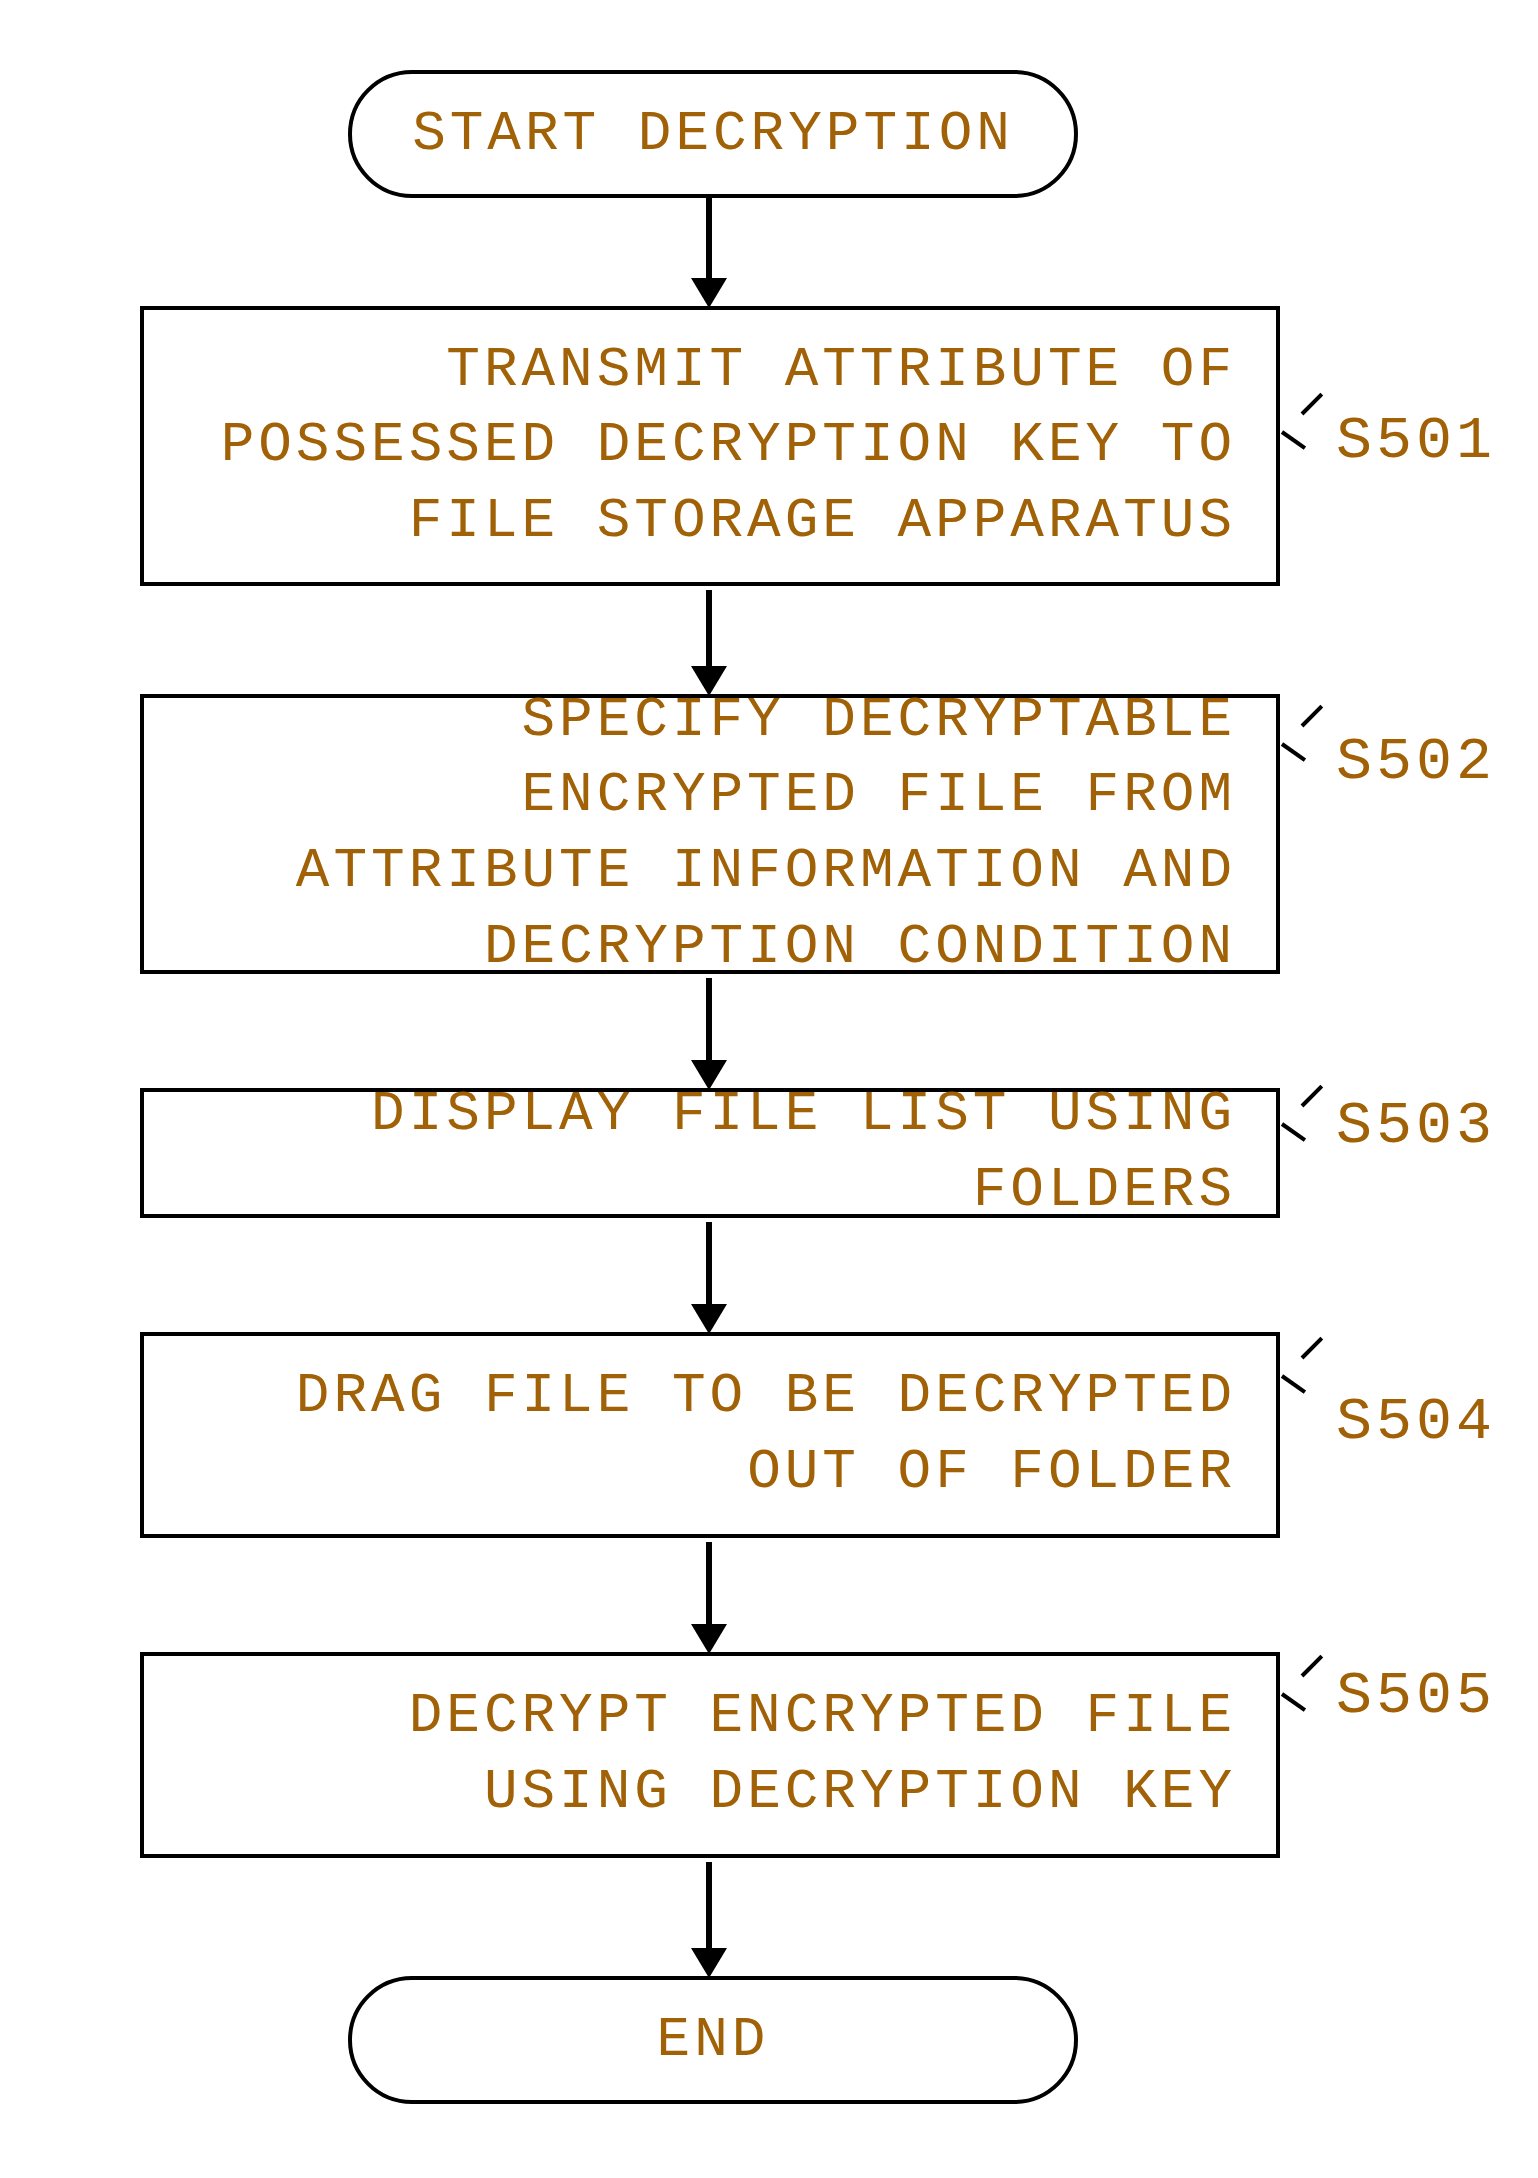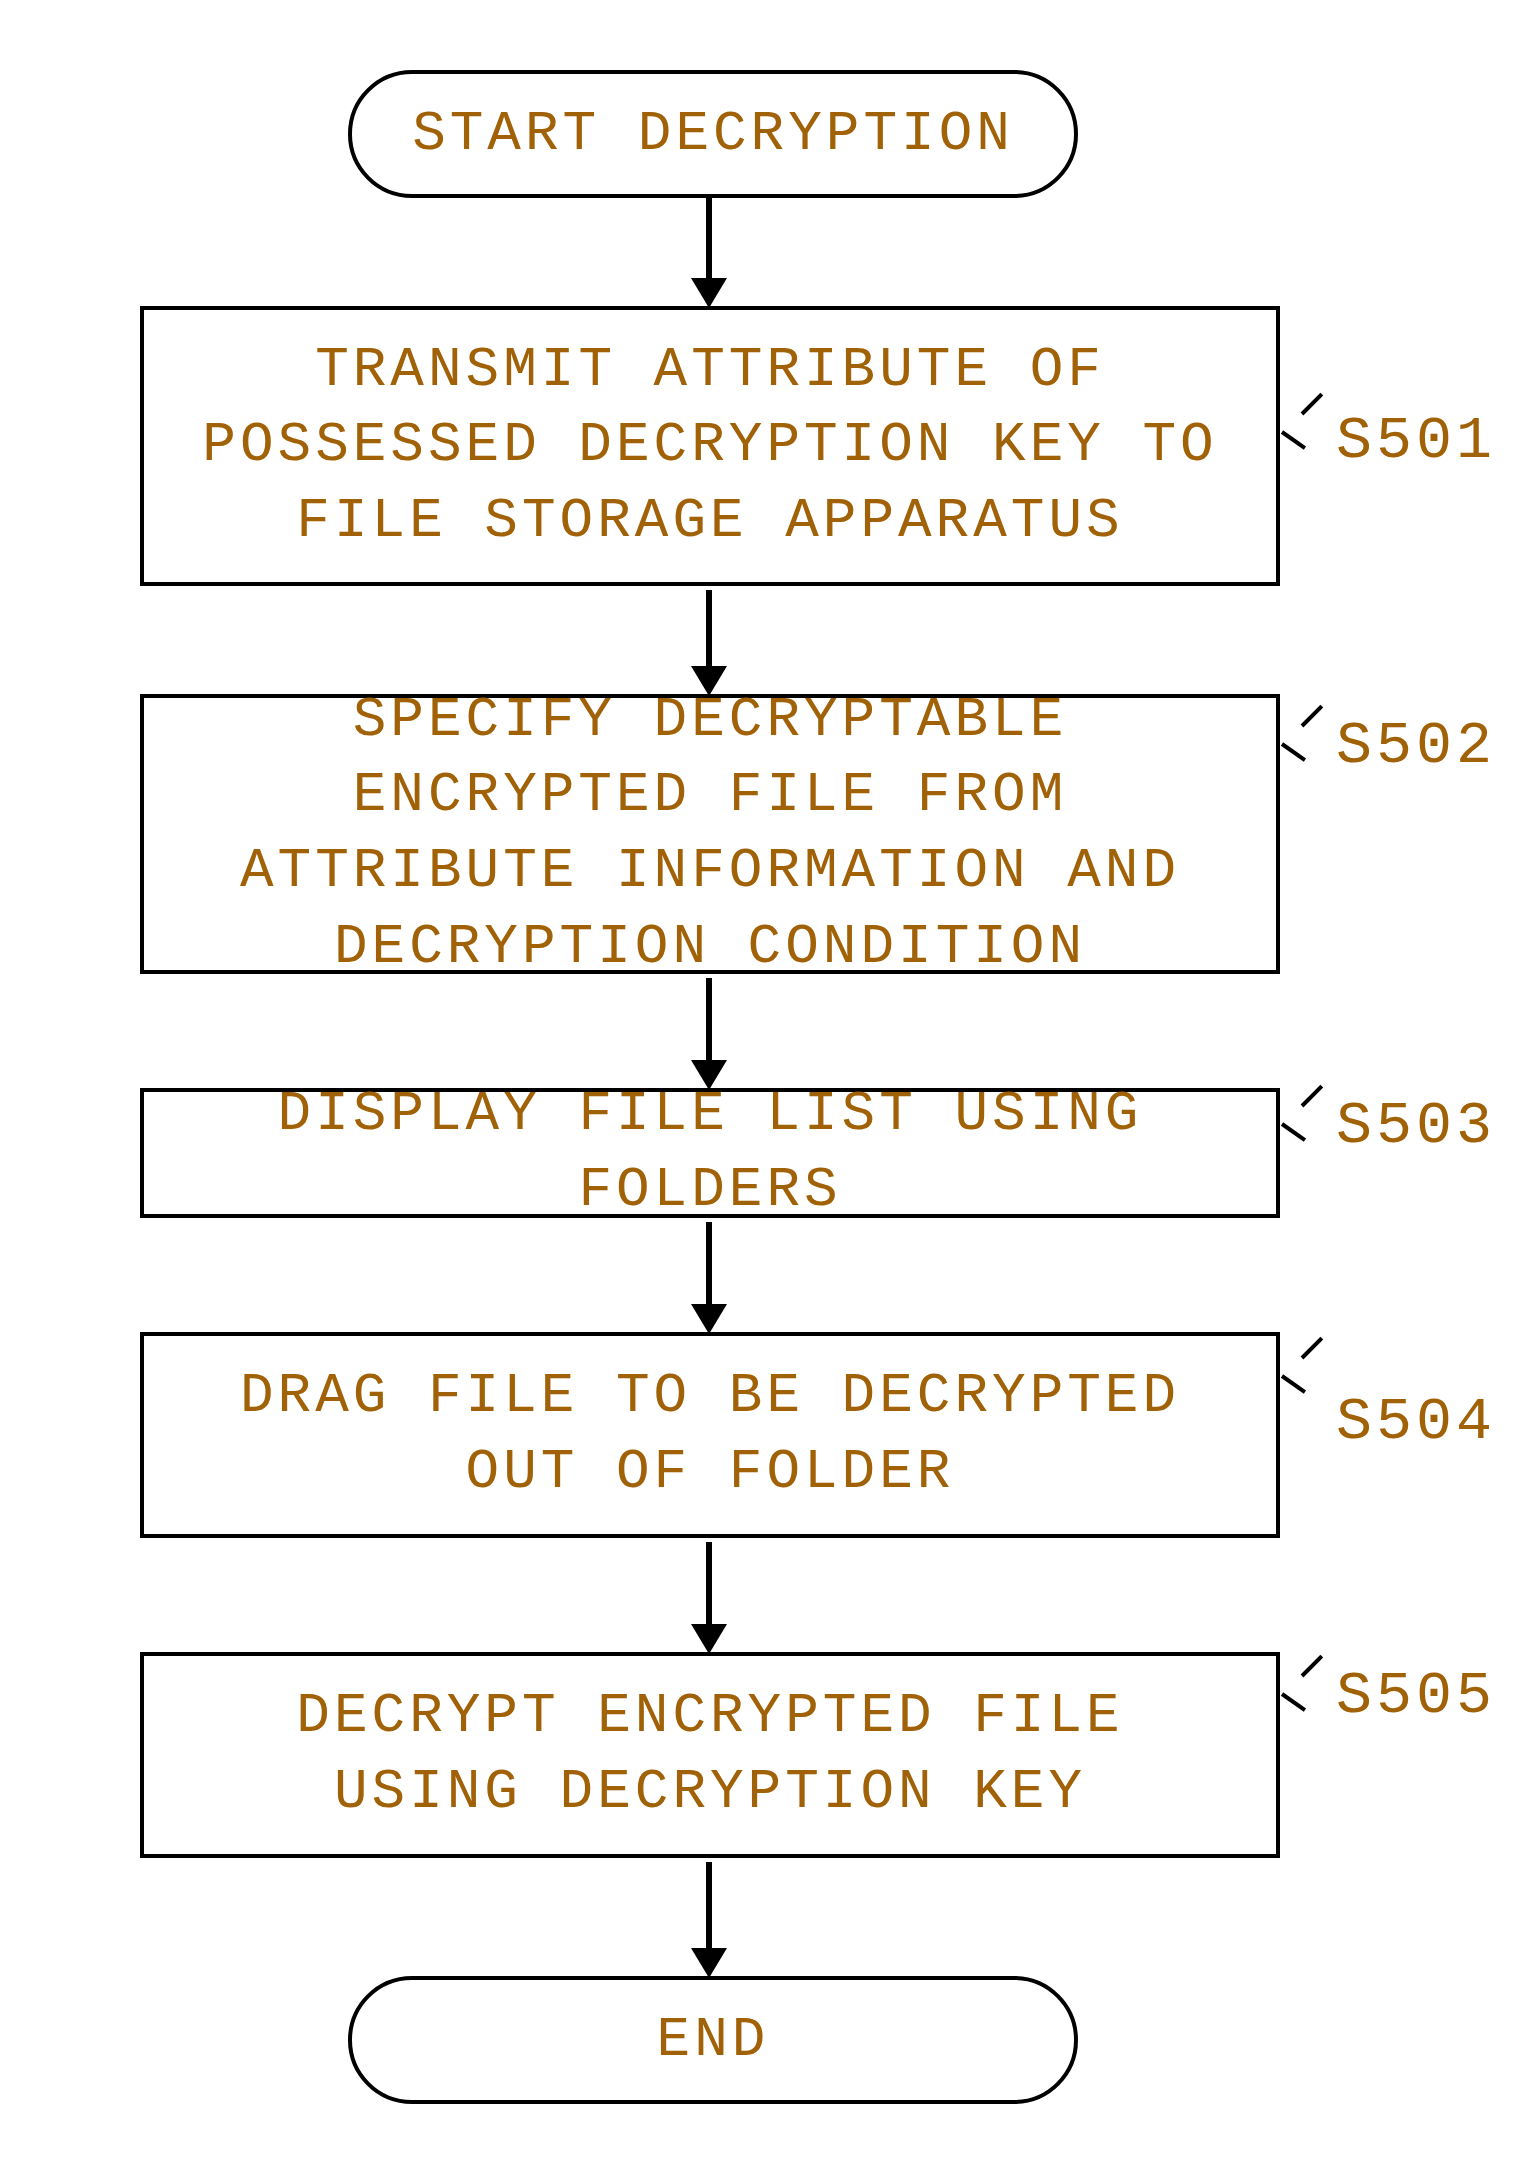--- a/index.html
+++ b/index.html
@@ -22,21 +22,21 @@
     display: flex;
     align-items: center;
     justify-content: center;
     font-size: 56px;
     letter-spacing: 4px;
     background: #fff;
   }
   .process {
     position: absolute;
     border: 4px solid #000;
-    text-align: center;
+    text-align: right;
     display: flex;
     align-items: center;
     justify-content: center;
     font-size: 56px;
     letter-spacing: 4px;
     line-height: 1.35;
     background: #fff;
     padding: 8px 40px;
     box-sizing: border-box;
   }
@@ -109,21 +109,21 @@
   <div class="arrow-line" style="left:706px; top:590px; height:78px;"></div>
   <div class="arrow-head" style="left:691px; top:666px;"></div>
 
   <div class="process" style="left:140px; top:694px; width:1140px; height:280px;">
     <span>SPECIFY DECRYPTABLE ENCRYPTED FILE FROM ATTRIBUTE INFORMATION AND DECRYPTION CONDITION</span>
   </div>
   <div class="tick" style="left:1282px; top:720px;">
     <div class="a"></div>
       <div class="b"></div>
   </div>
-  <div class="label" style="left:1336px; top:712px;">S502</div>
+  <div class="label" style="left:1336px; top:728px;">S502</div>
 
   <div class="arrow-line" style="left:706px; top:978px; height:84px;"></div>
   <div class="arrow-head" style="left:691px; top:1060px;"></div>
 
   <div class="process" style="left:140px; top:1088px; width:1140px; height:130px;">
     <span>DISPLAY FILE LIST USING FOLDERS</span>
   </div>
   <div class="tick" style="left:1282px; top:1100px;">
     <div class="a"></div>
       <div class="b"></div>

